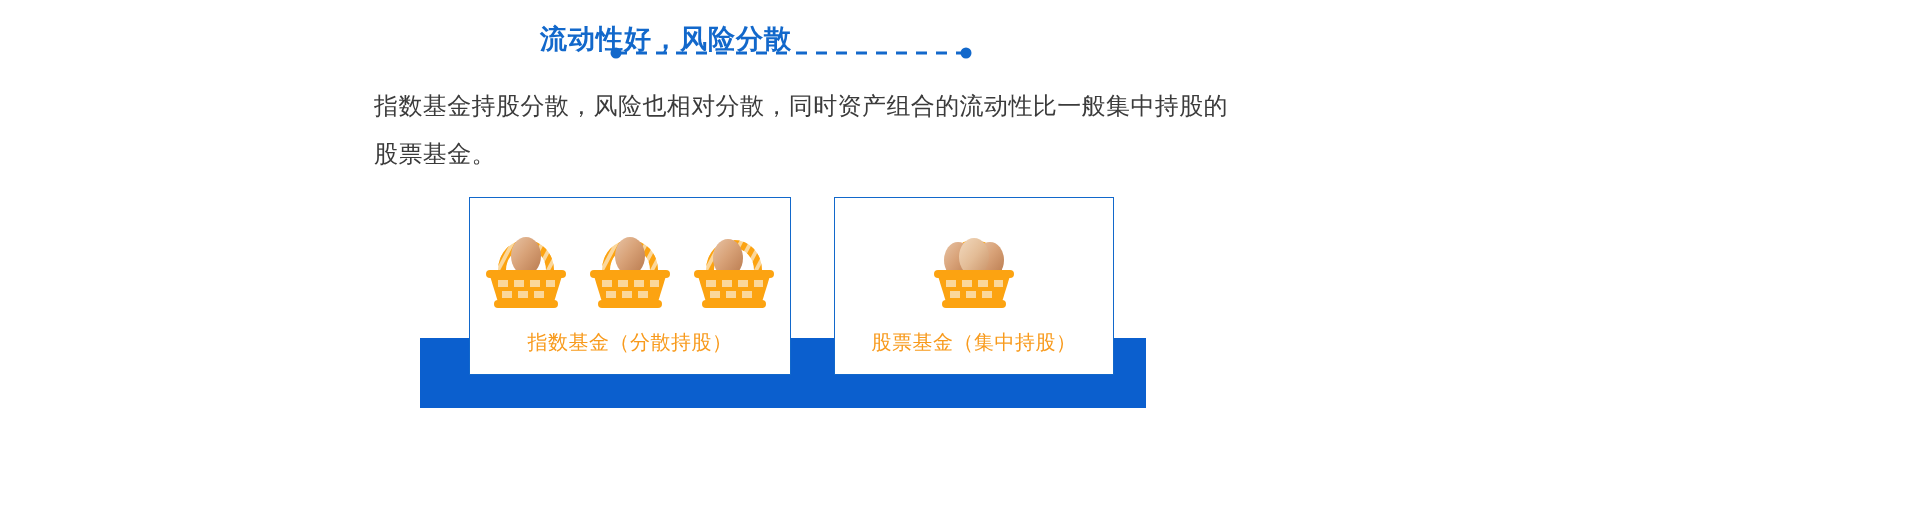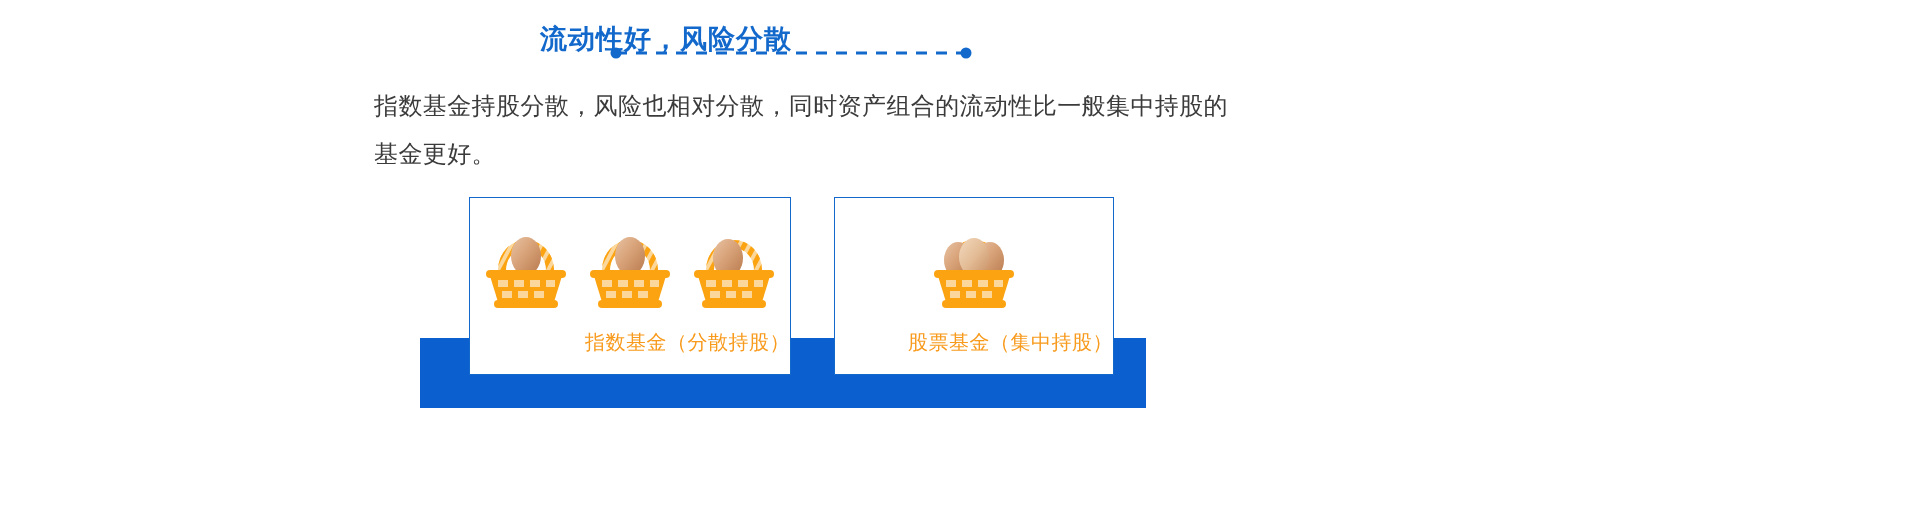--- a/index.html
+++ b/index.html
@@ -102,21 +102,21 @@
     display: flex;
     align-items: center;
     justify-content: center;
     gap: 12px;
   }
   .card-label {
     position: absolute;
     left: 0;
     bottom: 18px;
     width: 100%;
-    text-align: right;
+    text-align: center;
     font-size: 20px;
     color: #F89A1C;
     letter-spacing: 0.5px;
     white-space: nowrap;
   }
 
   svg { display: block; }
 </style>
 </head>
 <body>
@@ -130,21 +130,21 @@
   <div class="dash-rule">
     <svg width="362" height="12" viewBox="0 0 362 12">
       <line x1="6" y1="6" x2="356" y2="6" stroke="#1268CB" stroke-width="3" stroke-dasharray="11 9" stroke-linecap="butt"></line>
       <circle cx="6" cy="6" r="5.5" fill="#1268CB"></circle>
       <circle cx="356" cy="6" r="5.5" fill="#1268CB"></circle>
     </svg>
   </div>
 
   <div class="paragraph">
     <div class="para-line">指数基金持股分散，风险也相对分散，同时资产组合的流动性比一般集中持股的</div>
-    <div class="para-line">基金更好。</div>
+    <div class="para-line">股票基金。</div>
   </div>
 
   <div class="blue-block"></div>
 
   <div class="card card-left">
     <div class="basket-row">
 
       <svg width="92" height="104" viewBox="0 0 92 104">
         <defs>
           <linearGradient id="eggG1" x1="0" y1="0" x2="1" y2="1">

